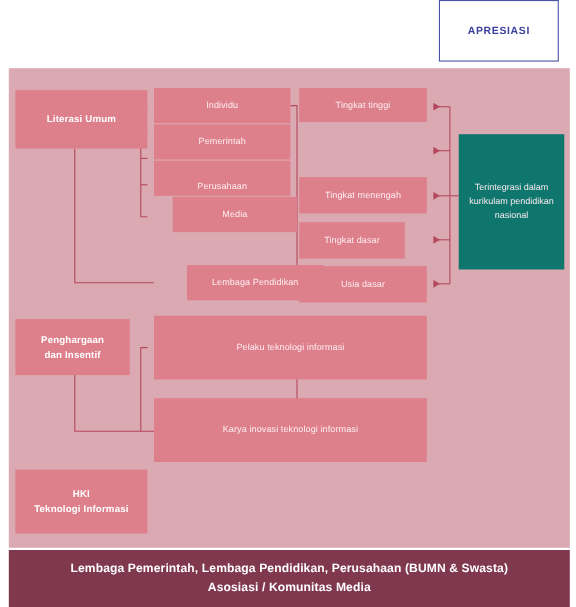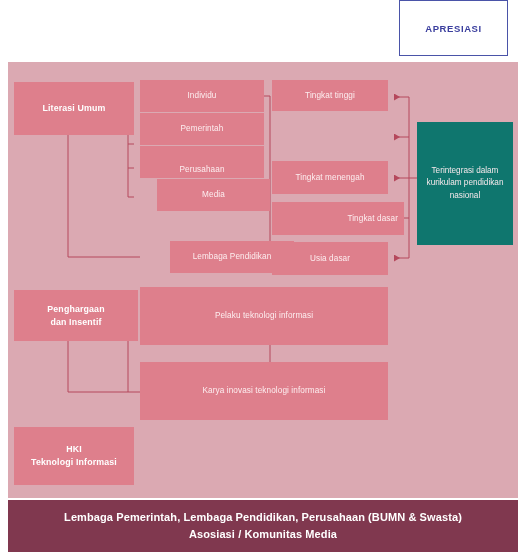--- a/index.html
+++ b/index.html
@@ -161,21 +161,21 @@
       <path d="M409,178 L394,178" marker-end="url(#arrowLeft)"></path>
       <path d="M409,218 L394,218" marker-end="url(#arrowLeft)"></path>
       <path d="M409,258 L394,258" marker-end="url(#arrowLeft)"></path>
     </g>
   </svg>
 
   <div class="node strong" style="left:14px; top:82px; width:120px; height:53px;">
     <span class="node-label">Literasi Umum</span>
   </div>
 
-  <div class="node strong" style="left:14px; top:290px; width:124px; height:51px;">
+  <div class="node strong" style="left:14px; top:290px; width:104px; height:51px;">
     <span class="node-label">Penghargaan<br>dan Insentif</span>
   </div>
 
   <div class="node strong" style="left:14px; top:427px; width:120px; height:58px;">
     <span class="node-label">HKI<br>Teknologi Informasi</span>
   </div>
 
   <div class="node light" style="left:140px; top:113px; width:124px; height:32px;">
     <span class="node-label">Pemerintah</span>
   </div>
@@ -206,21 +206,21 @@
 
   <div class="node light" style="left:272px; top:80px; width:116px; height:31px;">
     <span class="node-label">Tingkat tinggi</span>
   </div>
 
 
   <div class="node light" style="left:272px; top:161px; width:116px; height:33px;">
     <span class="node-label">Tingkat menengah</span>
   </div>
 
-  <div class="node light" style="left:272px; top:202px; width:132px; height:33px;justify-content:flex-end;">
+  <div class="node light" style="left:272px; top:202px; width:96px; height:33px;">
     <span class="node-label">Tingkat dasar</span>
   </div>
 
   <div class="node light" style="left:272px; top:242px; width:116px; height:33px;">
     <span class="node-label">Usia dasar</span>
   </div>
 
   <div class="node mauve" style="left:417px; top:122px; width:96px; height:123px;">
     <span class="node-label">Terintegrasi dalam<br>kurikulam pendidikan<br>nasional</span>
   </div>

